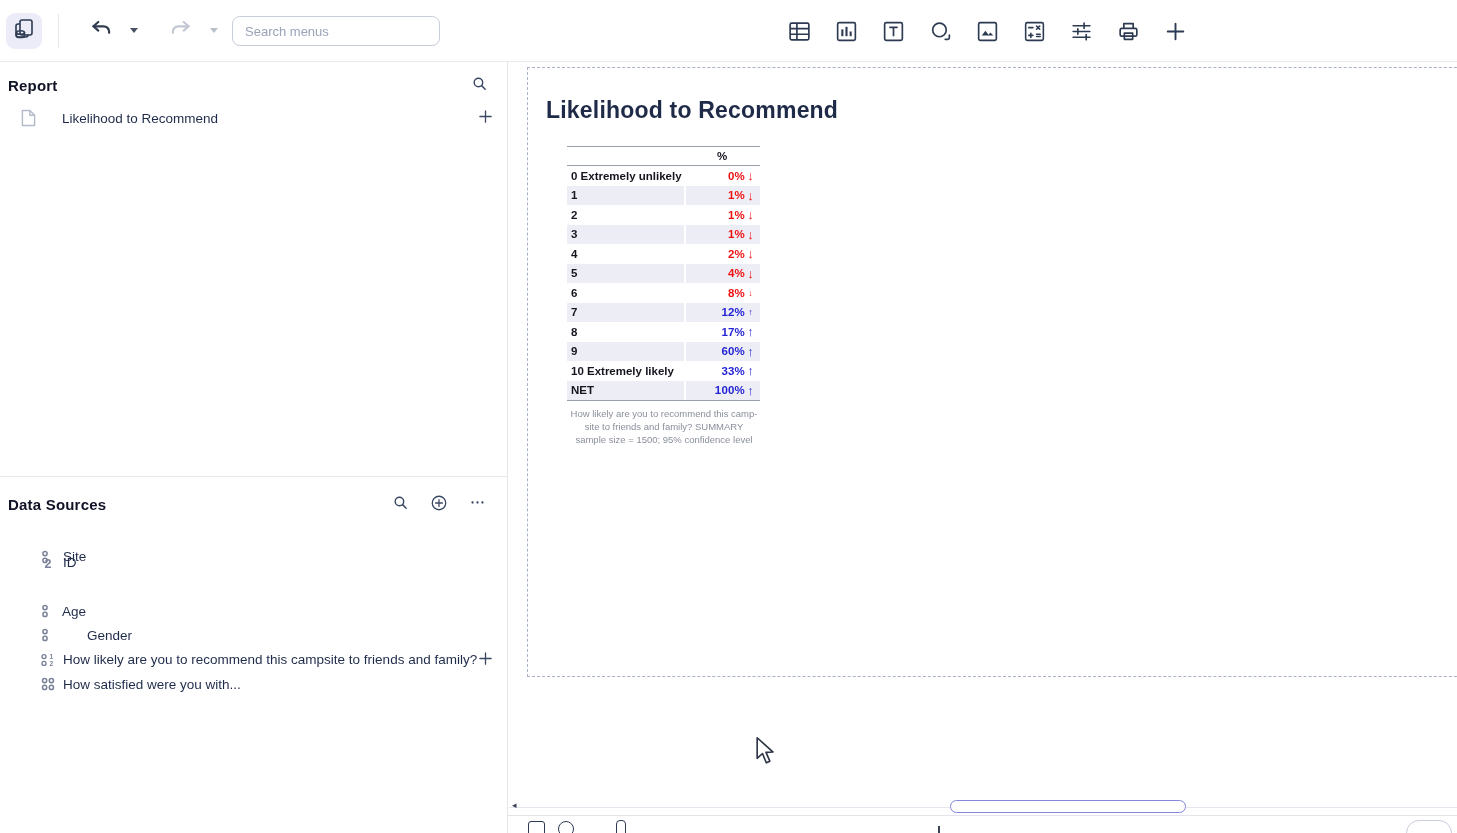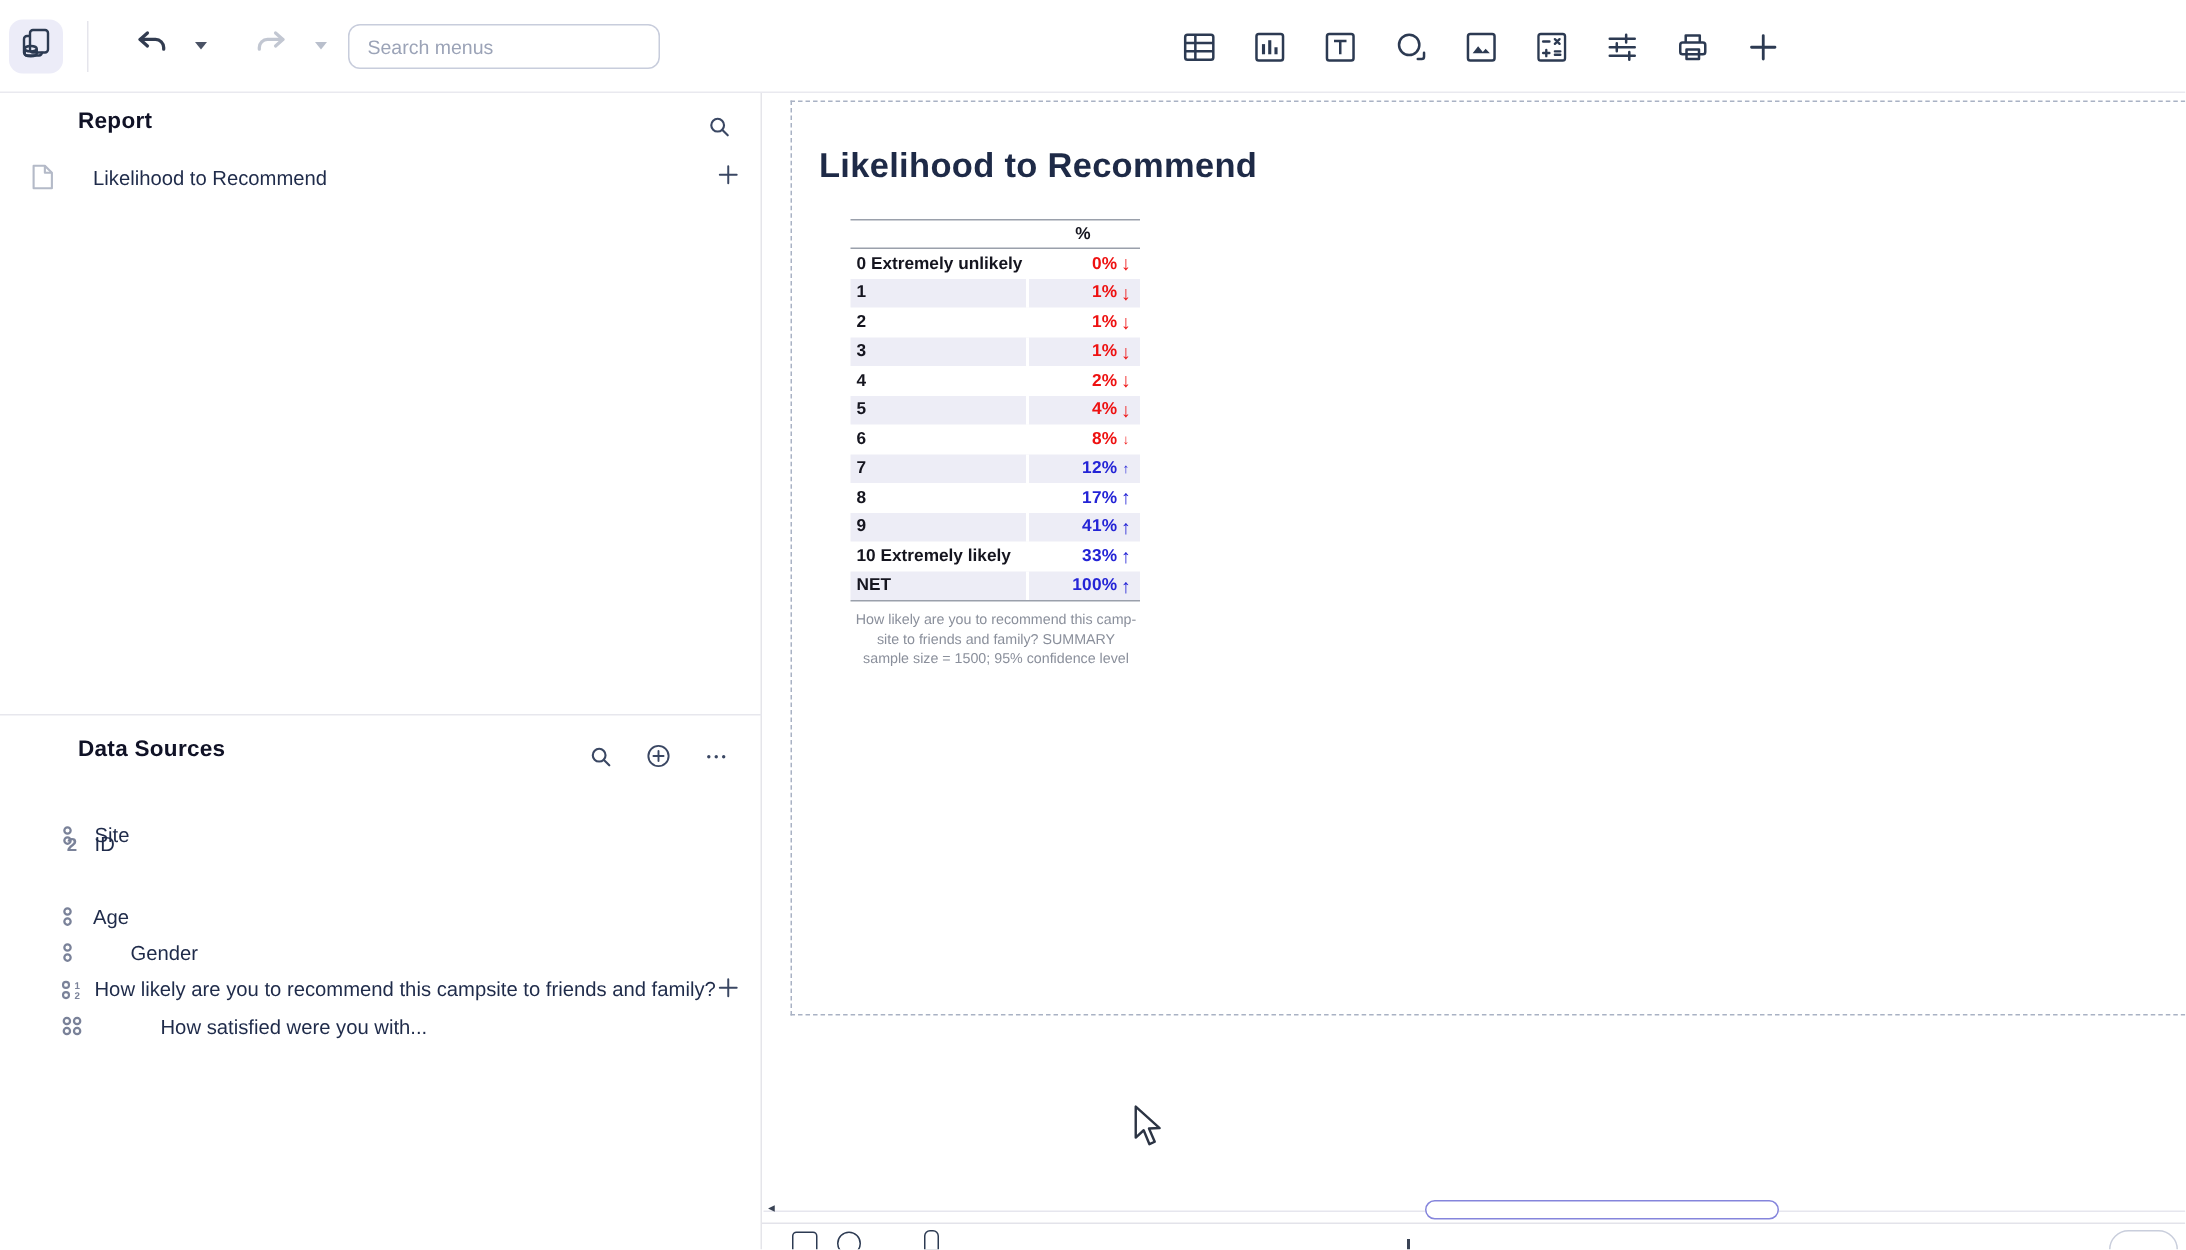--- a/index.html
+++ b/index.html
@@ -18,21 +18,21 @@
   .caret { width:0; height:0; border-left:4.5px solid transparent; border-right:4.5px solid transparent; border-top:5px solid #4a5265; }
   .caret.dim { border-top-color:#b9bfcc; }
   .search-menus { position:absolute; left:232px; top:16px; width:208px; height:30px;
     border:1px solid #c8cddc; border-radius:8px; padding:0 12px; font-size:13px; color:#3a4763; outline:none; }
   .search-menus::placeholder { color:#9ba3b7; }
   .tb-right { position:absolute; left:783px; top:0; height:62px; display:flex; align-items:center; gap:14px; }
   .tb-right .icon-btn svg { display:block; }
 
   
   .sidebar { position:absolute; left:0; top:62px; width:508px; height:771px; background:#fff; border-right:1px solid #e5e5ea; }
-  .panel-header { position:absolute; left:0; width:508px; height:26px; display:flex; align-items:flex-start;padding-left:44px; }
+  .panel-header { position:absolute; left:0; width:508px; height:26px; display:flex; align-items:center; }
   .panel-title { font-size:15px; font-weight:700; color:#101226; margin-left:8px; letter-spacing:.2px; }
   .hdr-icons { position:absolute; right:16px; display:flex; align-items:center; gap:8px; }
   .tree-row { position:absolute; left:0; width:508px; height:25px; display:flex; align-items:center; cursor:pointer; }
   .row-label { font-size:13.5px; color:#1f2b4a; white-space:nowrap; }
   .row-add { position:absolute; right:11px; top:50%; transform:translateY(-50%); }
   .ds-divider { position:absolute; left:0; top:414px; width:508px; height:1px; background:#e7e7ed; }
 
   
   .canvas { position:absolute; left:508px; top:62px; width:949px; height:771px; background:#fff; overflow:hidden; }
   .page { position:absolute; left:19px; top:5px; width:990px; height:610px; border:1px dashed #a9b2c4; background:#fff; }
@@ -309,21 +309,21 @@
 </span>
         <span class="row-label" style="margin-left: 7px;">How likely are you to recommend this campsite to friends and family?</span>
         <button class="icon-btn row-add">
           <span>
   <svg width="15" height="15" viewBox="0 0 16 16" stroke="#3a4763" stroke-width="1.4" stroke-linecap="round">
     <path d="M8 2 V14 M2 8 H14"></path>
   </svg>
 </span>
         </button>
       </div>
-      <div class="tree-row" style="top: 609.5px; gap: 44px;">
+      <div class="tree-row" style="top: 609.5px;">
         <span style="margin-left: 40px; display: flex;">
   <svg width="16" height="16" viewBox="0 0 16 16" fill="none" stroke="#7a8299" stroke-width="1.5">
     <circle cx="4.6" cy="4.6" r="2.1"></circle>
             <circle cx="11.4" cy="4.6" r="2.1"></circle>
     <circle cx="4.6" cy="11.4" r="2.1"></circle>
             <circle cx="11.4" cy="11.4" r="2.1"></circle>
   </svg>
 </span>
         <span class="row-label" style="margin-left: 7px;">How satisfied were you with...</span>
       </div>
@@ -400,21 +400,21 @@
         <div class="t-row">
           <span class="t-label">8</span>
           <span class="t-value" style="color: rgb(36, 36, 214);">
             <span class="pct">17%</span>
             <span class="arrow big">↑</span>
           </span>
         </div>
         <div class="t-row shaded">
           <span class="t-label">9</span>
           <span class="t-value" style="color: rgb(36, 36, 214);">
-            <span class="pct">41%</span>
+            <span class="pct">60%</span>
             <span class="arrow big">↑</span>
           </span>
         </div>
         <div class="t-row">
           <span class="t-label">10 Extremely likely</span>
           <span class="t-value" style="color: rgb(36, 36, 214);">
             <span class="pct">33%</span>
             <span class="arrow big">↑</span>
           </span>
         </div>

